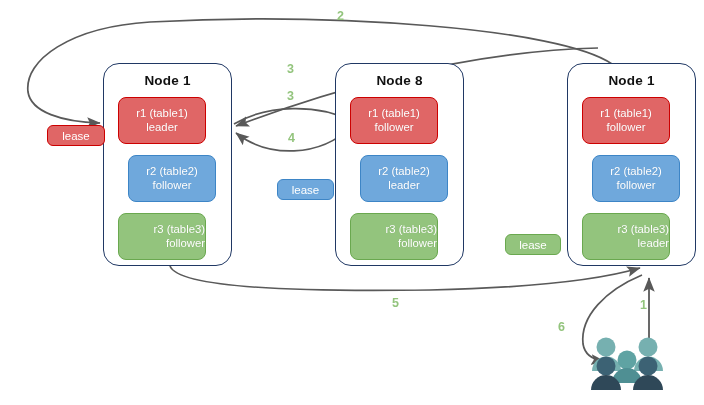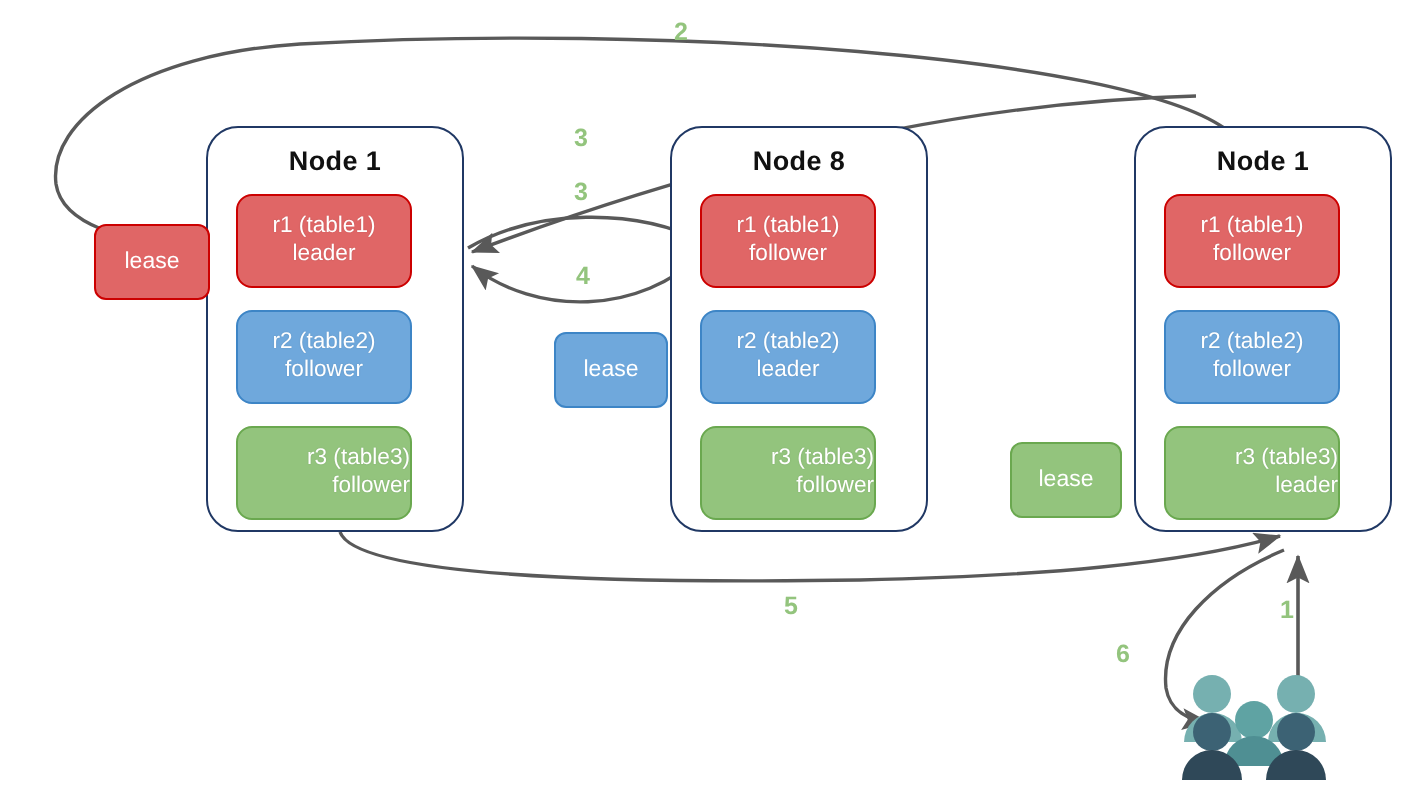--- a/index.html
+++ b/index.html
@@ -41,32 +41,33 @@
     align-items:center;
     justify-content:center;
     color:#ffffff;
     font-size:11.3px;
     line-height:13.6px;
     text-align:center;
     text-shadow:0 0 1px rgba(0,0,0,.12);
   }
   .replica .l1,.replica .l2{display:block;}
   .r-red   {background:#E06666;border:1.4px solid #CC0000;}
-  .r-blue  {background:#6FA8DC;border:1.4px solid #3D85C6;}
+  .r-blue  {background:#6FA8DC;border:1.4px solid #3D85C6;margin-left:10px;}
   .r-green {background:#93C47D;border:1.4px solid #6AA84F;align-items:flex-end;}
 
   .lease{
     position:absolute;
-    height:38px;
+    height:21px;
     border-radius:6px;
     box-sizing:border-box;
     display:flex;align-items:center;justify-content:center;
     color:#ffffff;
     font-size:11.5px;
     z-index:2;
+    margin-top:13px;
   }
 
   .numlabel{
     position:absolute;
     color:#93C47D;
     font-size:12.5px;
     font-weight:bold;
     z-index:4;
     white-space:nowrap;
   }

